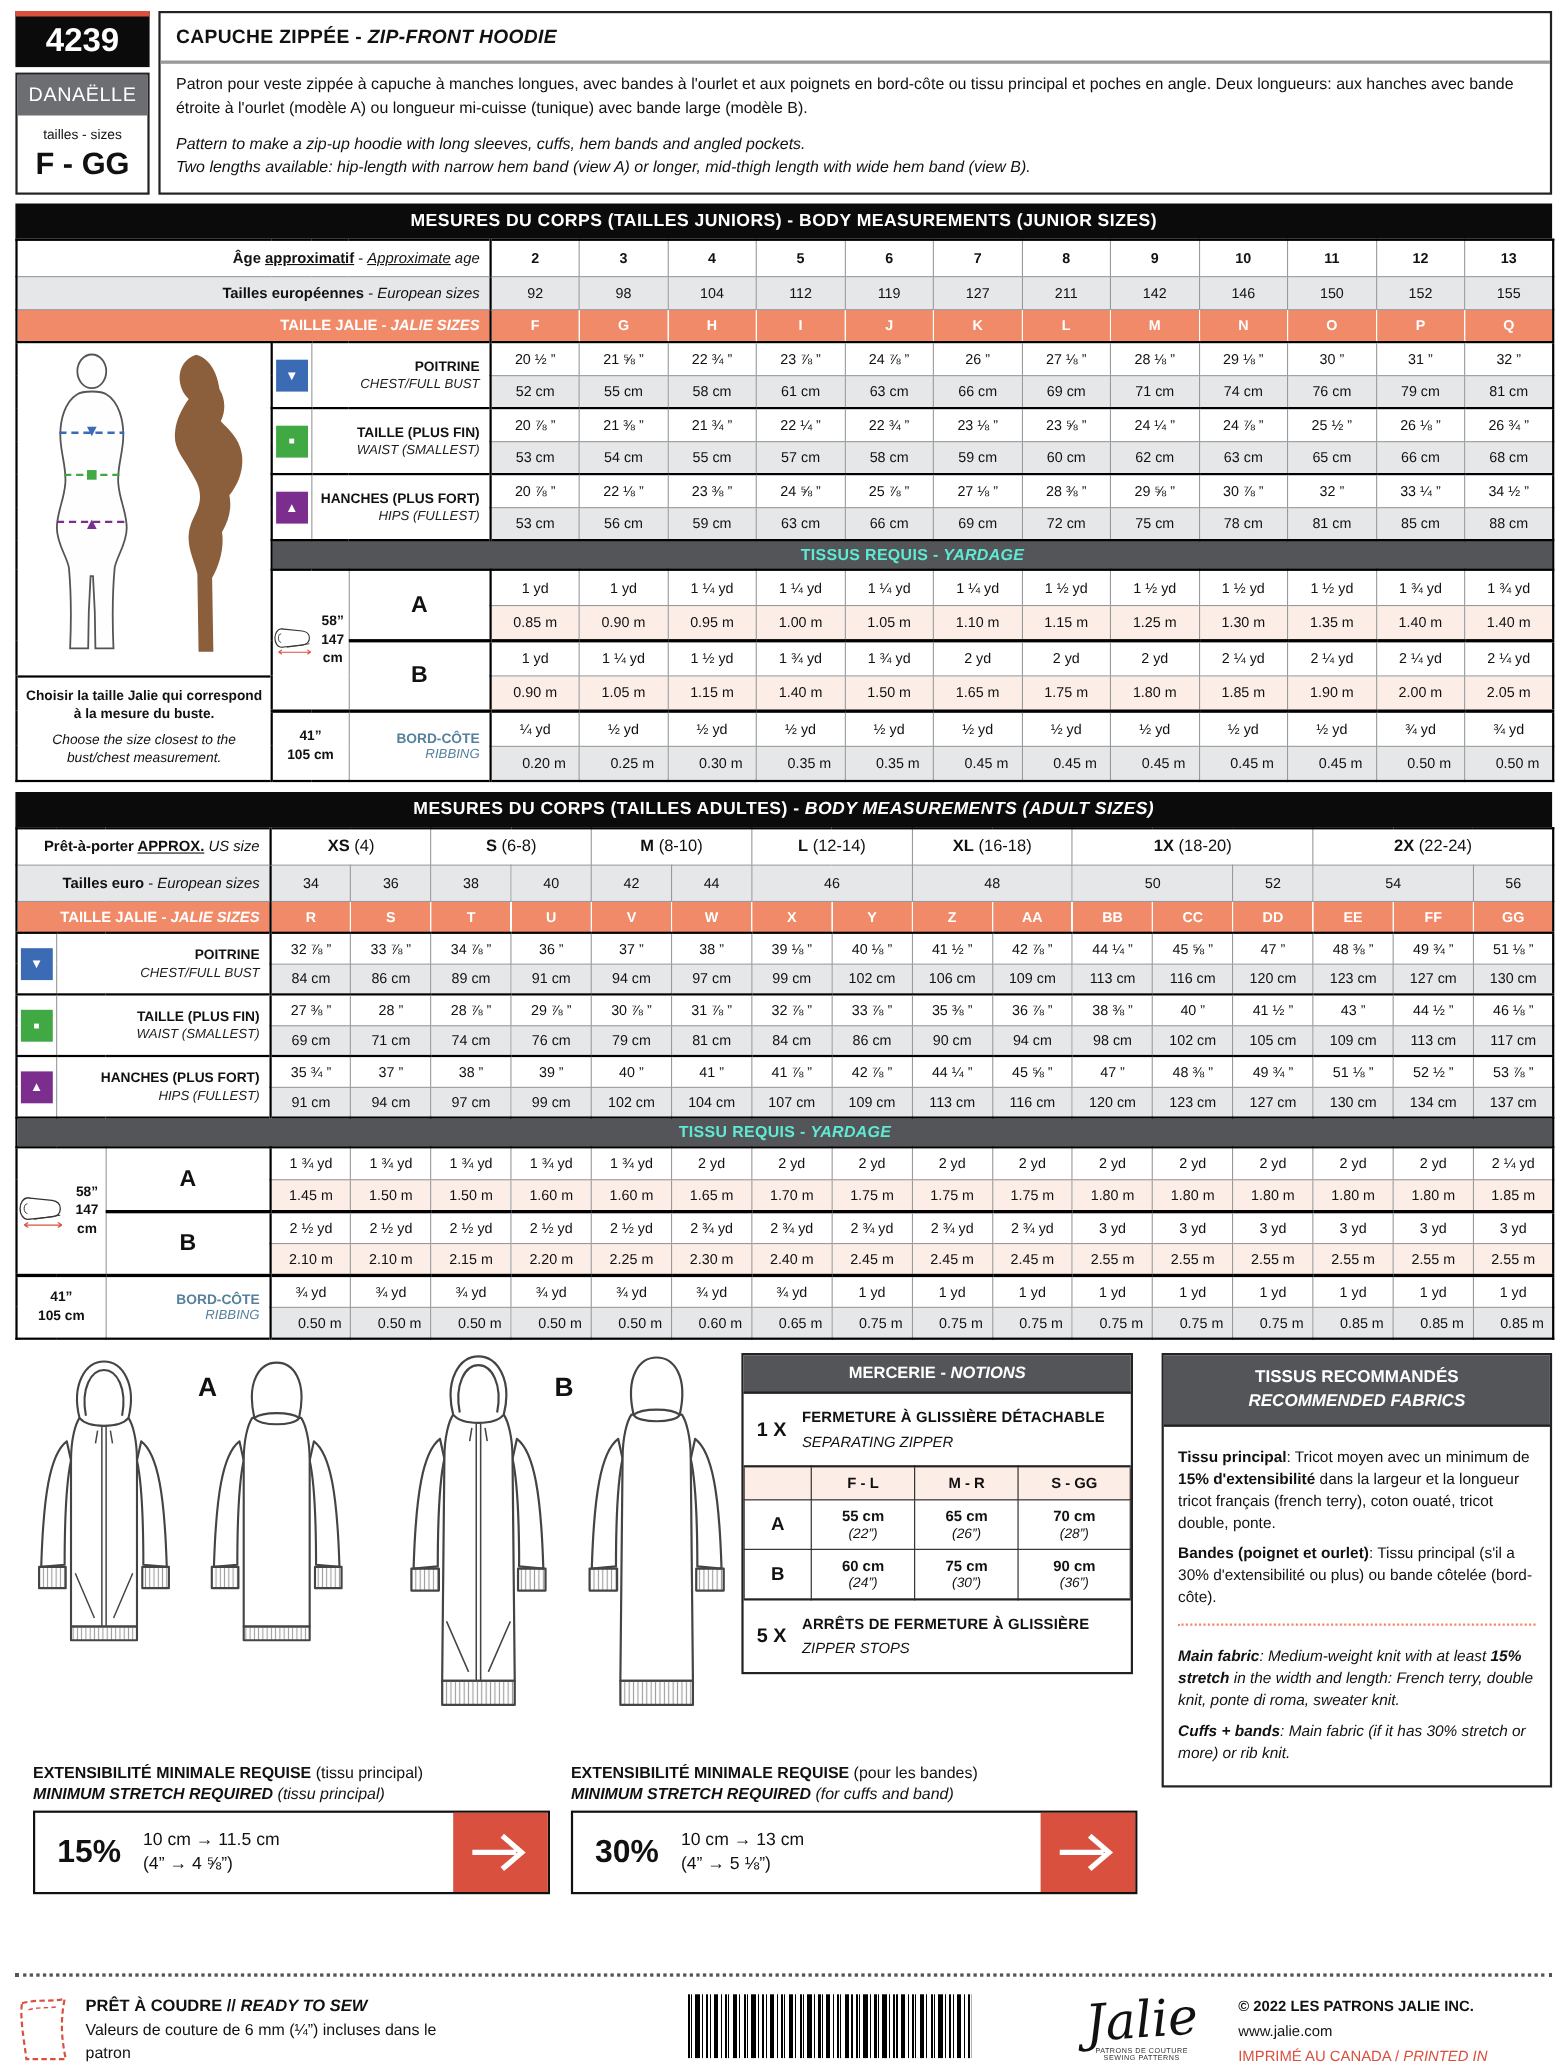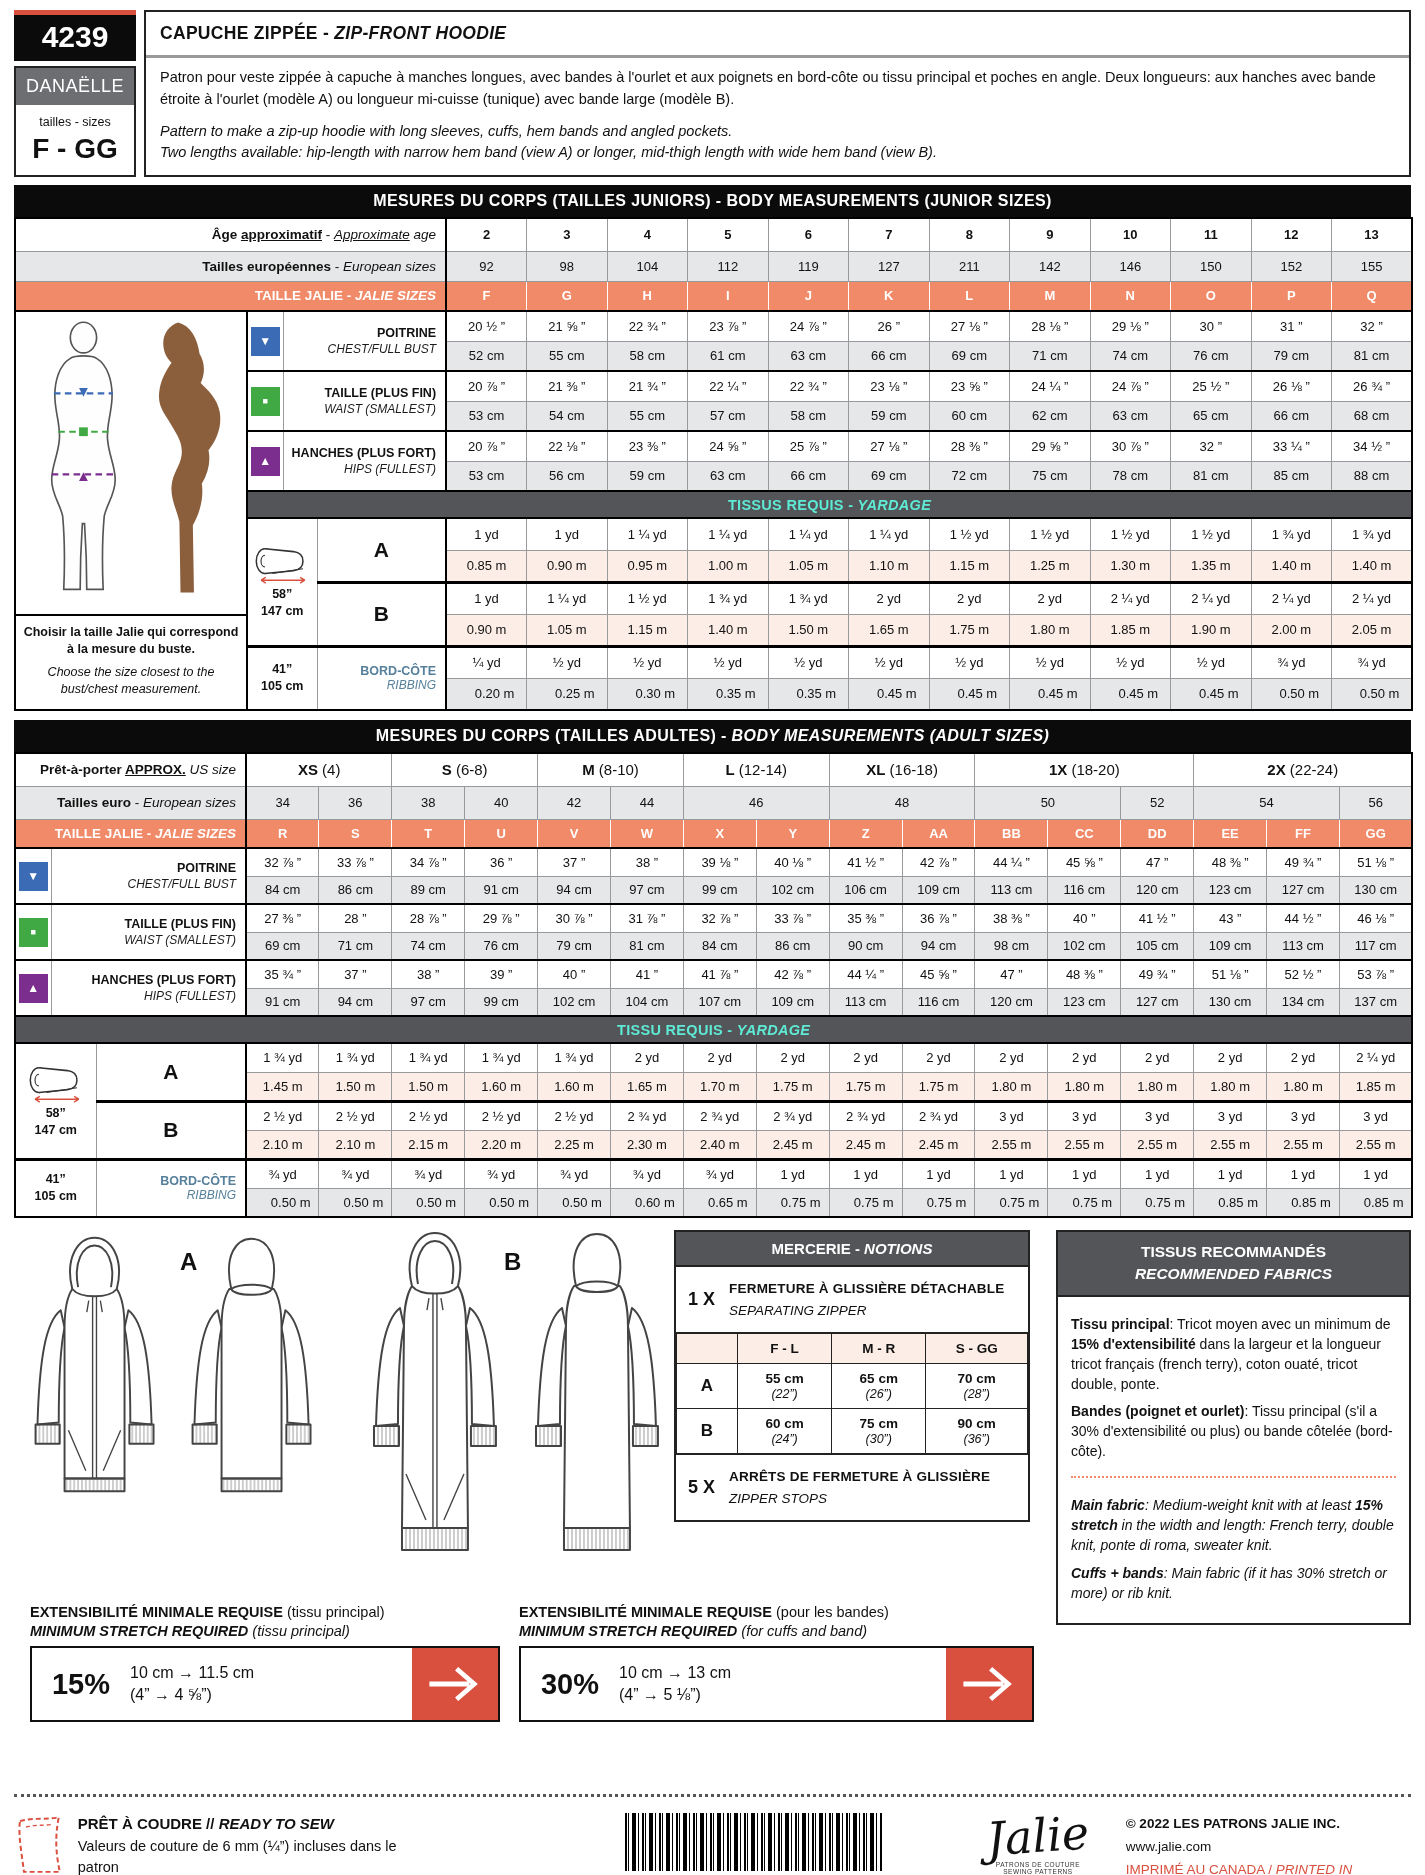--- a/index.html
+++ b/index.html
@@ -48,21 +48,21 @@
   tr.mrowR td{background:#e6e7e8;border-top:1px solid #cfcfcf;padding-left:16px;}
   td.ab{font-size:21px;font-weight:bold;border-right:2px solid #000;}
   td.wcol{font-size:12.5px;font-weight:bold;white-space:normal;line-height:1.3;}
   td.riblbl{text-align:right;padding-right:9px;border-right:2px solid #000;white-space:normal;}
   .riblbl .fr{color:var(--steel,#56809B);font-weight:bold;font-size:12.5px;}
   .riblbl .en{color:var(--steel,#56809B);font-style:italic;font-size:12px;}
   td.figcell{border-right:2px solid #000;vertical-align:top;background:#fff;}
   .figs{display:flex;justify-content:center;align-items:flex-start;gap:4px;padding-top:6px;height:292px;}
   .choose{border-top:2px solid #000;margin-top:4px;padding:8px 6px;font-size:12.5px;line-height:1.35;white-space:normal;}
   .choose .b{font-weight:bold;} .choose .i{font-style:italic;margin-top:6px;}
-  .rollwrap{display:flex;flex-direction:column;align-items:center;gap:2px;padding:2px 0;}
+  .rollwrap{display:flex;flex-direction:row;align-items:center;gap:2px;padding:2px 0;}
   .wtxt{font-size:12.5px;font-weight:bold;line-height:1.35;}
 
   
   .jr tr{height:30px;} .jr tr.age-row{height:33px;} .jr tr.bandrow{height:27px;}
   .jr tr.ydr{height:32px;}
   .ad tr{height:28px;} .ad tr.us-row,.ad tr.euro-row{height:33px;} .ad tr.jalie-row{height:29px;}
   .ad tr.bandrow{height:27px;} .ad tr.ydr{height:29px;}
   .us-row td{font-size:15px;}
 
   

